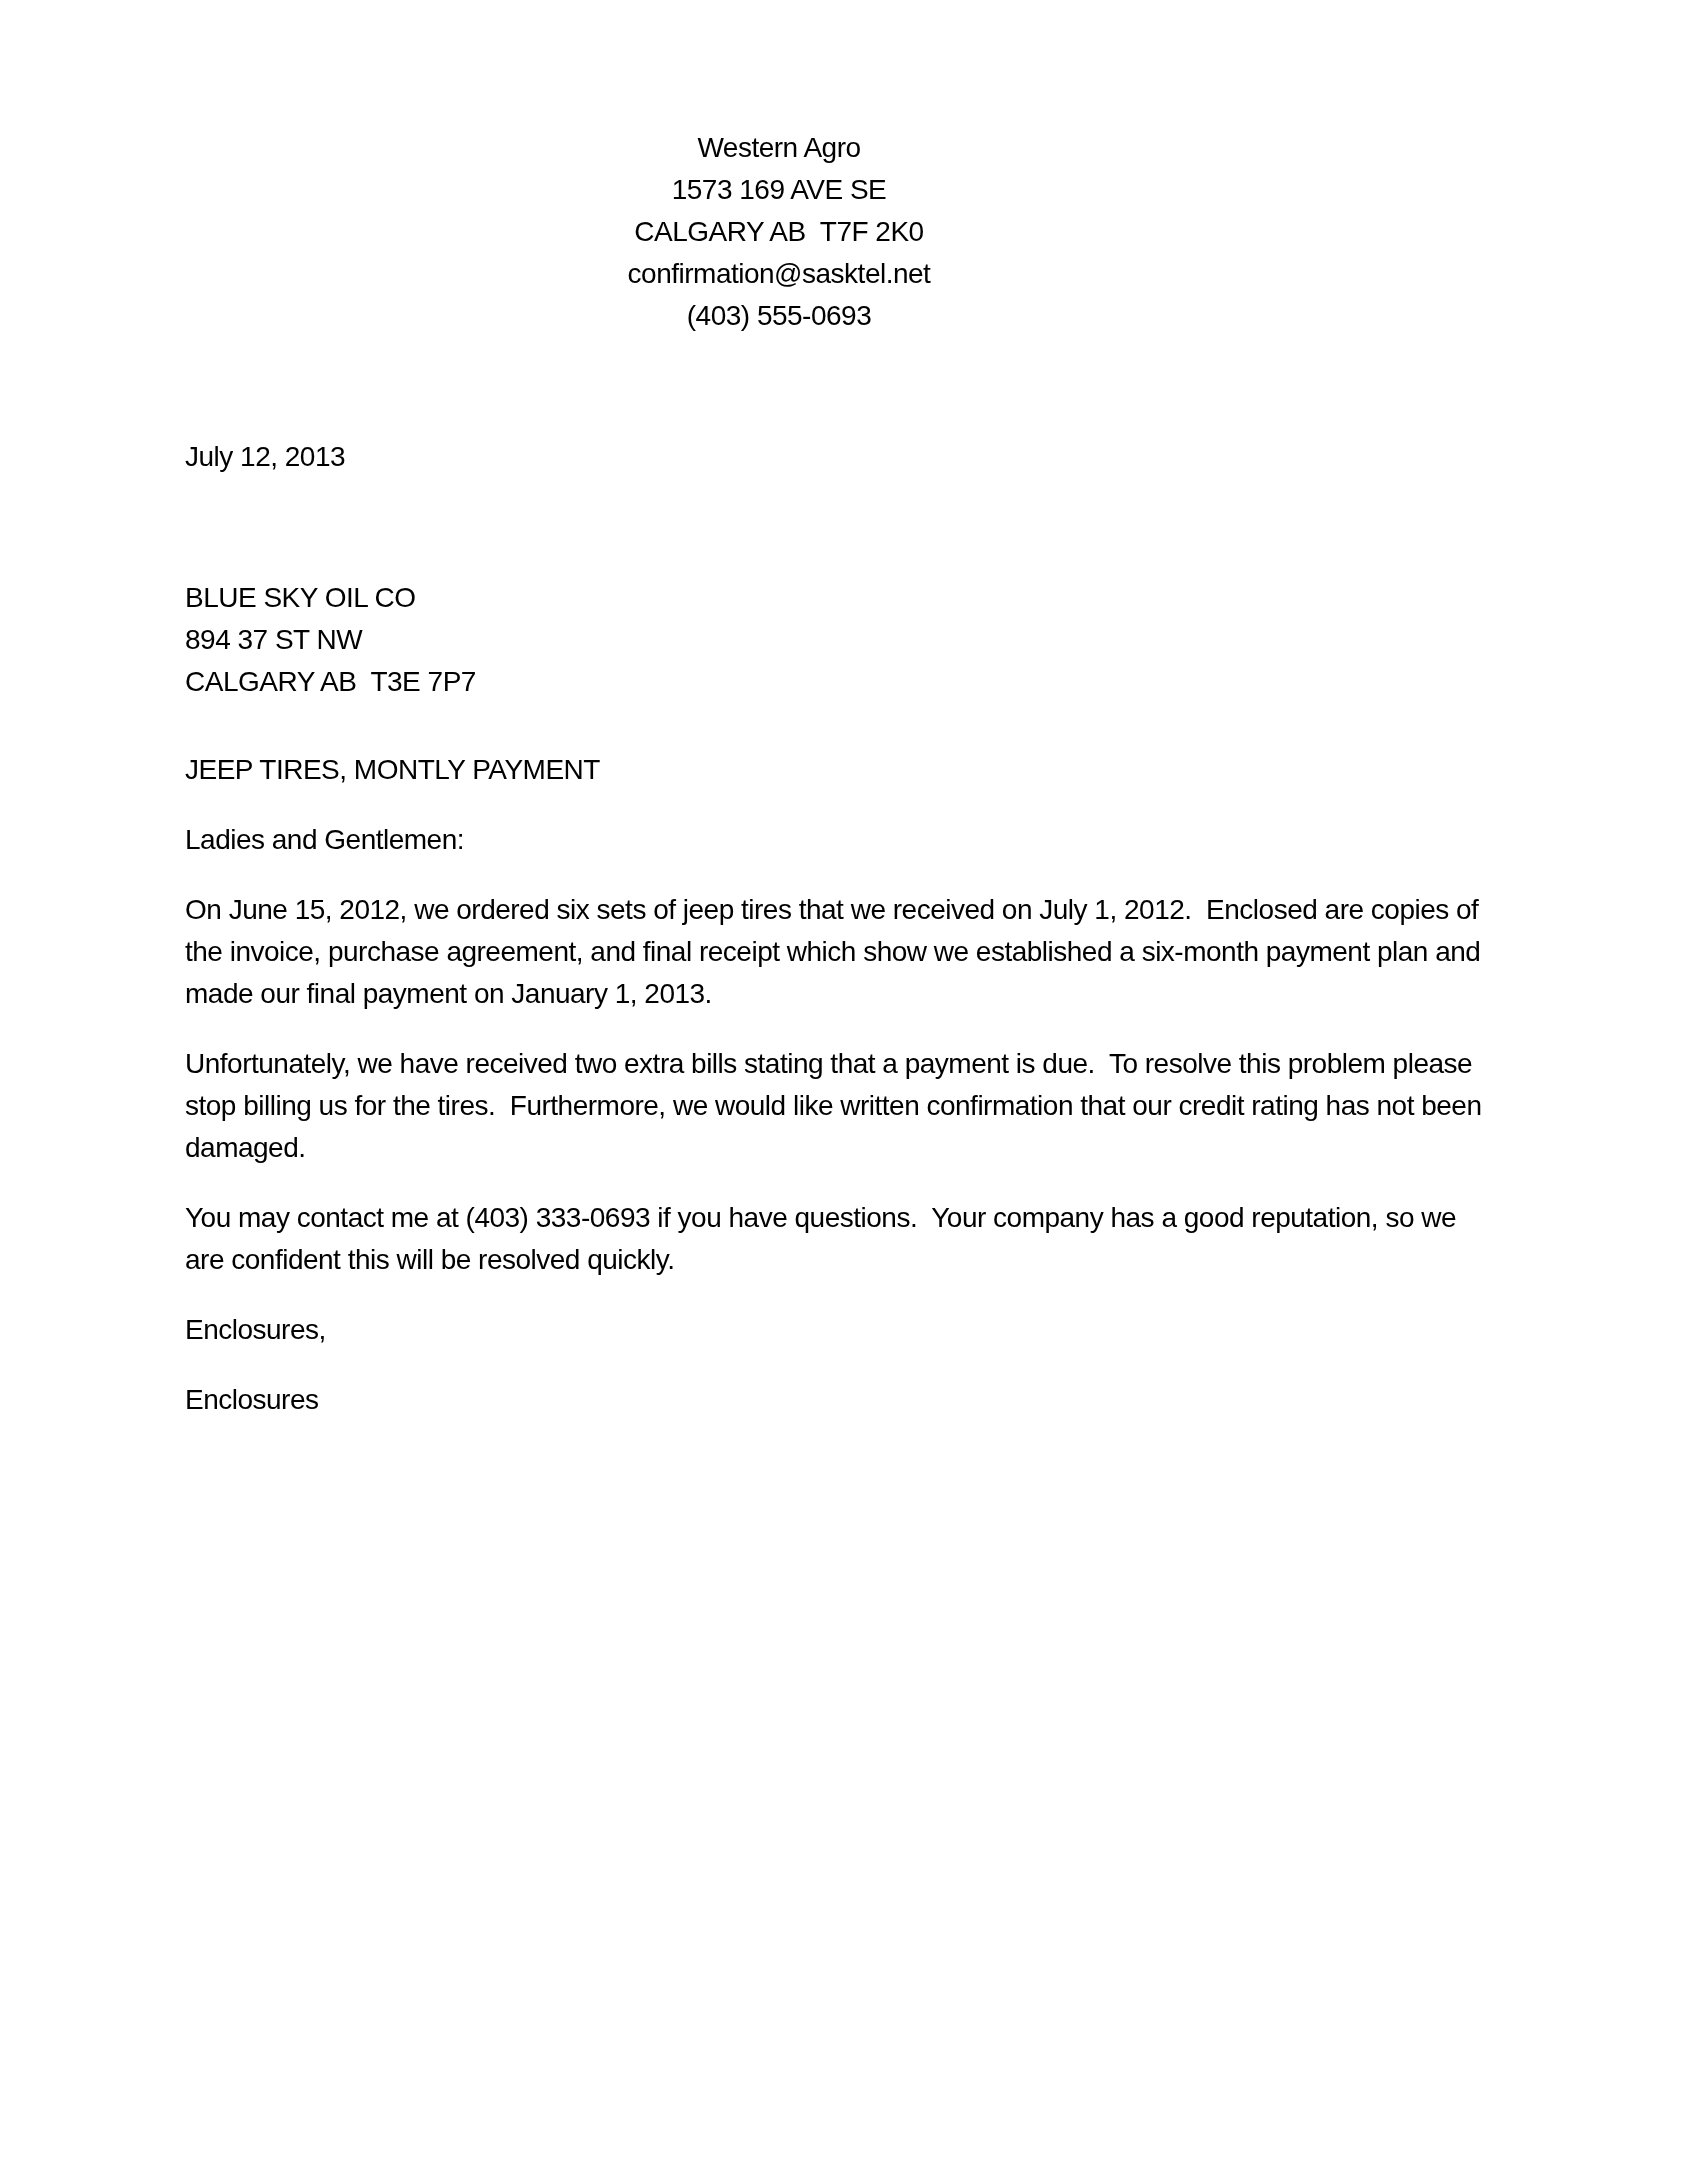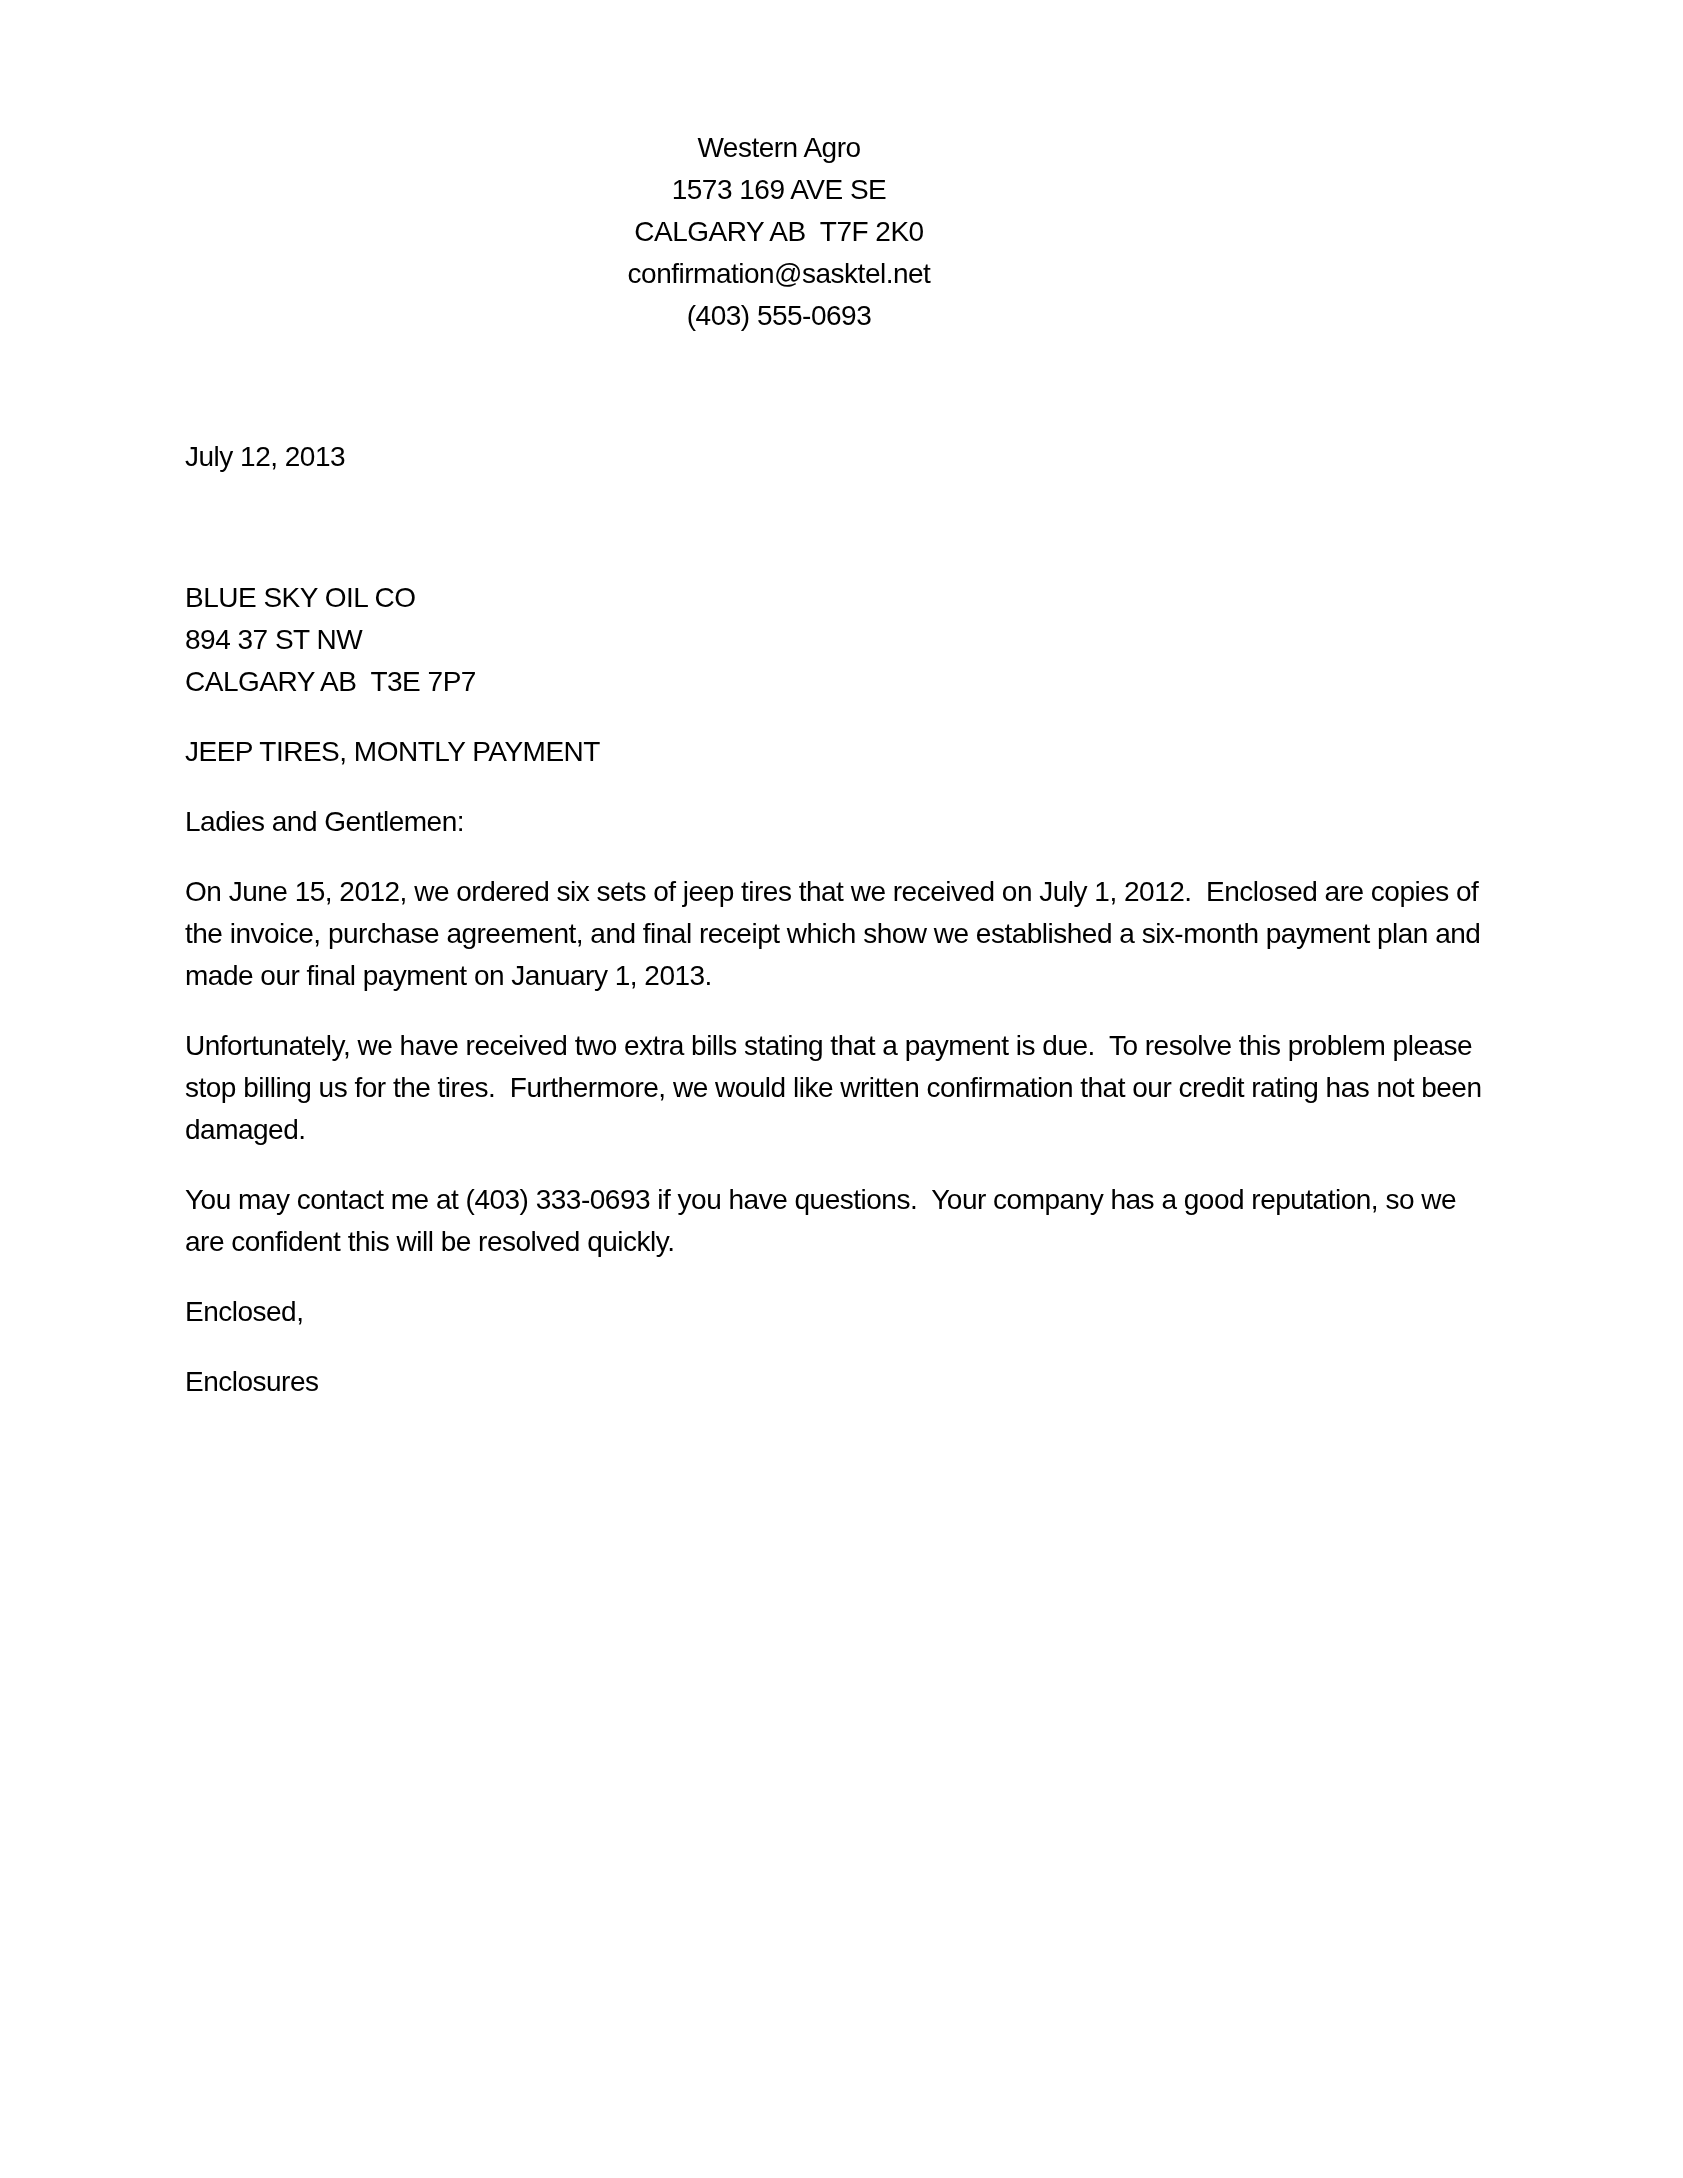--- a/index.html
+++ b/index.html
@@ -32,21 +32,21 @@
   p {
     margin: 0 0 28px 0;
   }
   .gap-lg {
     margin-top: 99px;
   }
   .gap-sig {
     margin-top: 97px;
   }
   .recipient-block {
-    margin-bottom: 28px;
+    margin-bottom: 46px;
   }
   .recipient-block div {
     line-height: 42px;
   }
 </style>
 </head>
 <body>
 
 <div class="page">
 
@@ -69,19 +69,19 @@
   <p>JEEP TIRES, MONTLY PAYMENT</p>
 
   <p>Ladies and Gentlemen:</p>
 
   <p>On June 15, 2012, we ordered six sets of jeep tires that we received on July 1, 2012.&nbsp; Enclosed are copies of the invoice, purchase agreement, and final receipt which show we established a six-month payment plan and made our final payment on January 1, 2013.</p>
 
   <p>Unfortunately, we have received two extra bills stating that a payment is due.&nbsp; To resolve this problem please stop billing us for the tires.&nbsp; Furthermore, we would like written confirmation that our credit rating has not been damaged.</p>
 
   <p>You may contact me at (403) 333-0693 if you have questions.&nbsp; Your company has a good reputation, so we are confident this will be resolved quickly.</p>
 
-  <p>Enclosed,</p>
+  <p>Enclosures,</p>
 
 
   <p>Enclosures</p>
 
 </div>
 
 
 </body></html>

